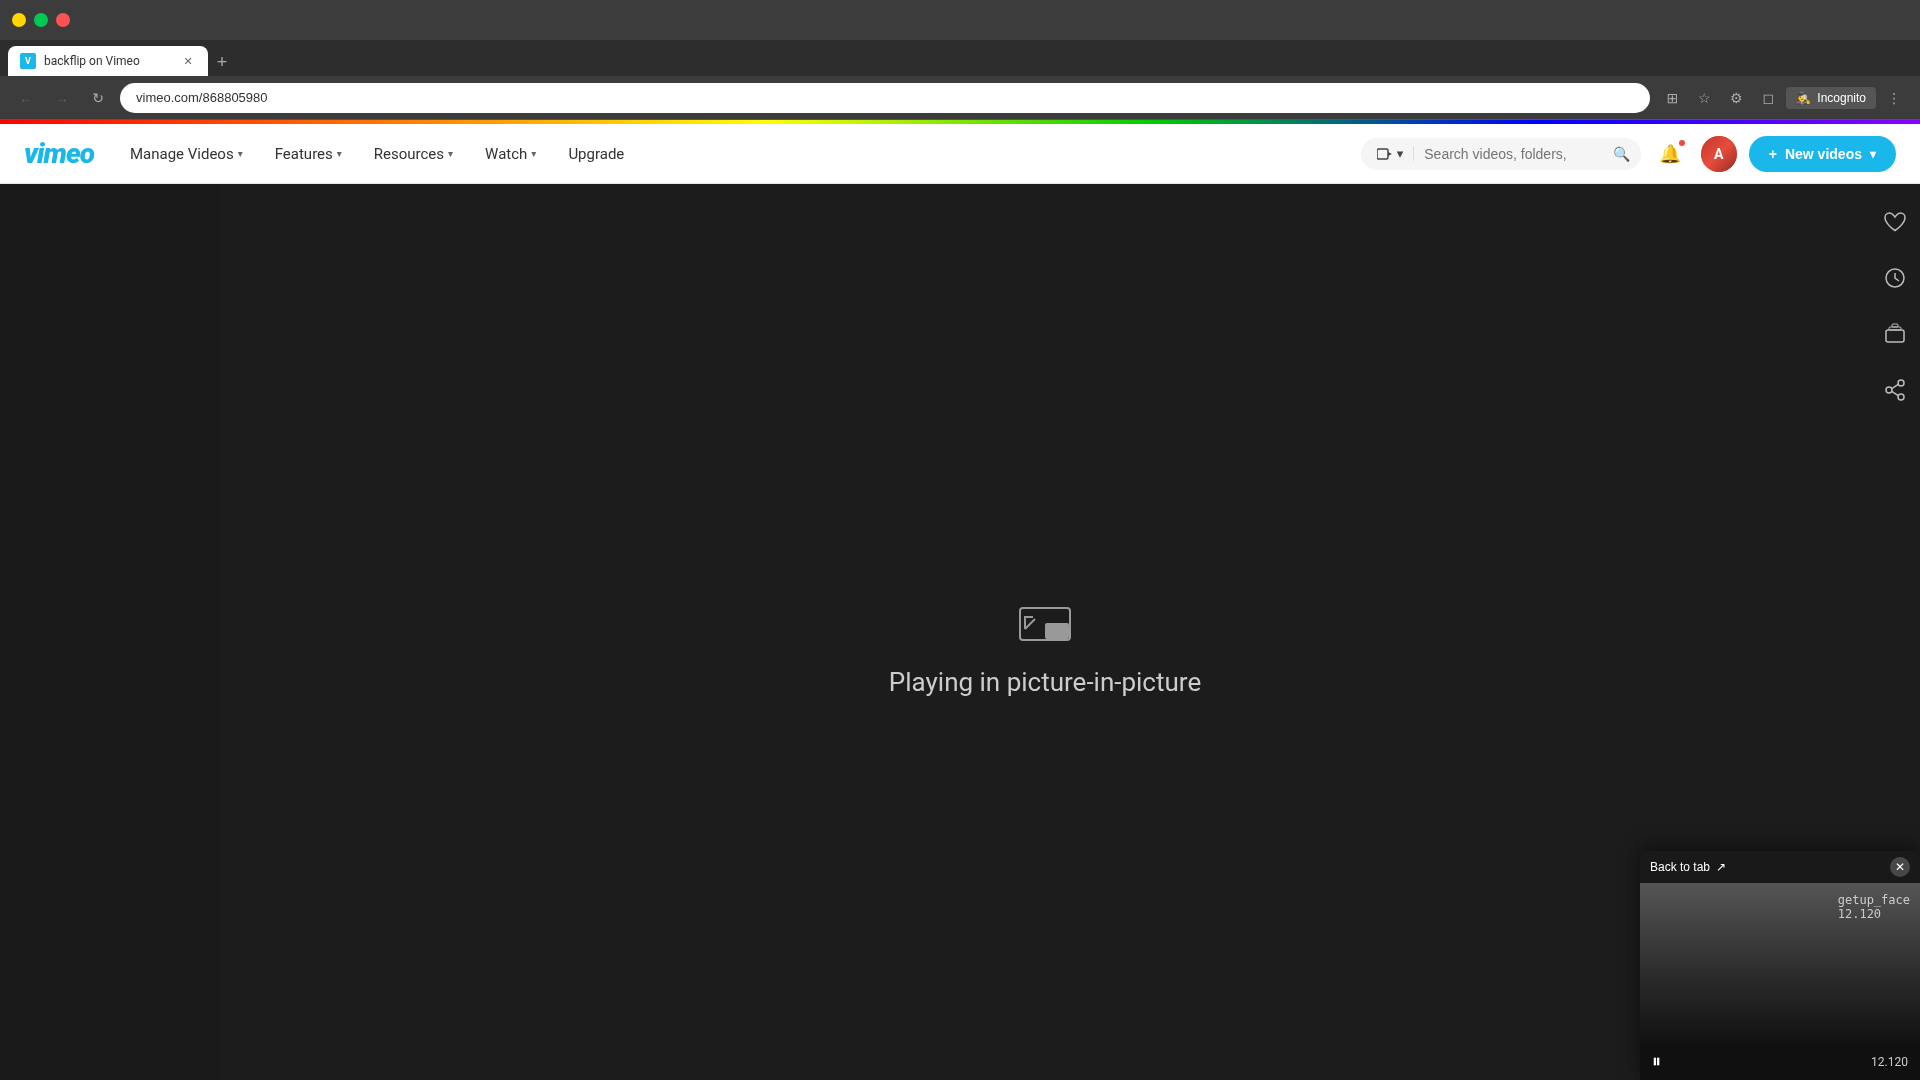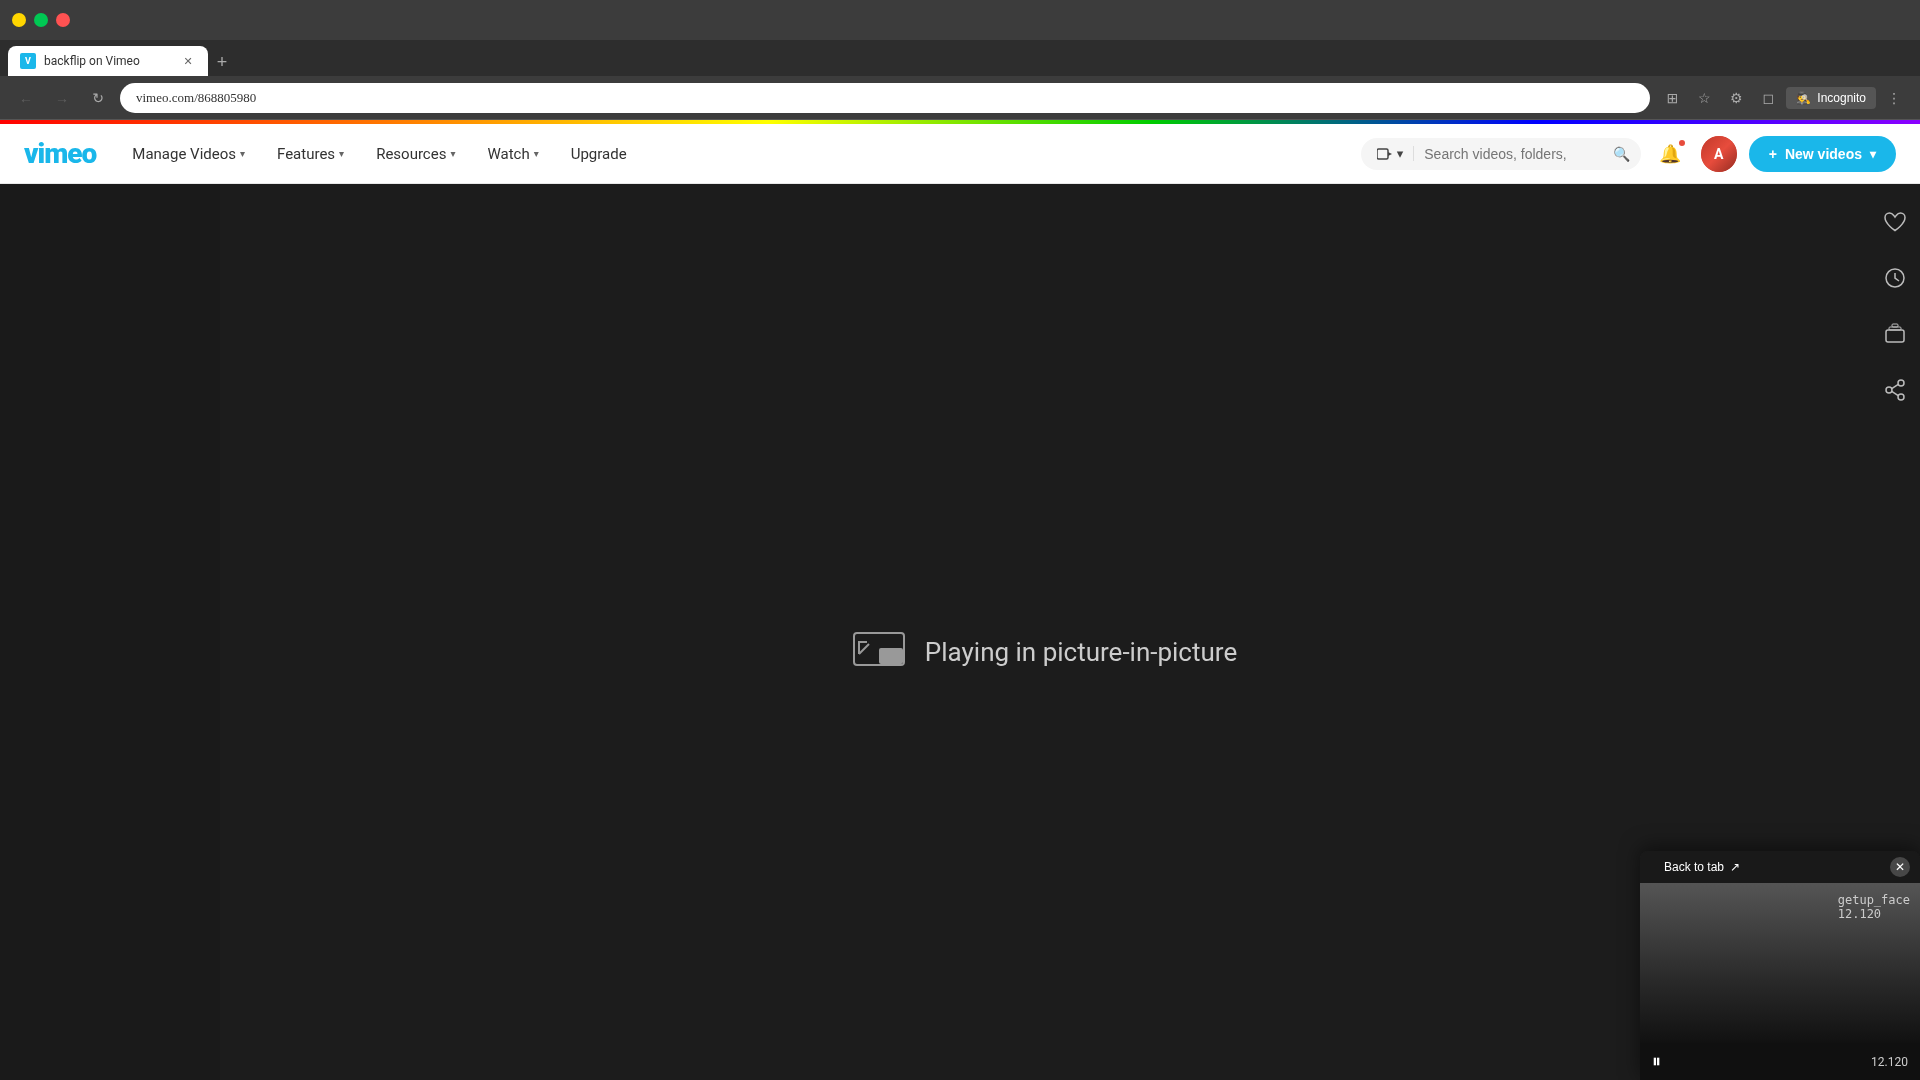--- a/index.html
+++ b/index.html
@@ -90,21 +90,20 @@
     .address-input {
       flex: 1;
       height: 30px;
       background: #fff;
       border: none;
       border-radius: 15px;
       padding: 0 16px;
       font-size: 13px;
       color: #333;
       outline: none;
-      font-family: Liberation Serif, serif;
     }
     .toolbar-icons {
       display: flex; align-items: center; gap: 4px;
     }
     .toolbar-icon-btn {
       width: 28px; height: 28px;
       background: none; border: none;
       color: #aaa; font-size: 14px; cursor: pointer;
       display: flex; align-items: center; justify-content: center;
       border-radius: 50%;
@@ -136,20 +135,21 @@
       align-items: center;
       padding: 0 24px;
       gap: 0;
       position: relative;
       z-index: 10;
     }
     .vimeo-logo {
       font-size: 28px;
       font-weight: 900;
       color: #1ab7ea;
+      font-style: italic;
       letter-spacing: -1px;
       margin-right: 24px;
       cursor: pointer;
     }
     .nav-items {
       display: flex;
       align-items: center;
       gap: 8px;
       flex: 1;
     }
@@ -246,21 +246,21 @@
       flex: 1;
       background: #1c1c1c;
       display: flex;
       align-items: center;
       justify-content: center;
       position: relative;
       min-height: calc(1080px - 144px);
     }
     .pip-overlay {
       display: flex;
-      flex-direction: row;
+      flex-direction: column;
       align-items: center;
       justify-content: center;
       gap: 20px;
     }
     .pip-icon {
       color: #999;
       font-size: 36px;
       display: flex; align-items: center; justify-content: center;
     }
     .pip-icon svg {
@@ -305,21 +305,21 @@
       display: flex;
       align-items: center;
       justify-content: space-between;
       padding: 6px 10px;
       background: rgba(0,0,0,0.4);
     }
     .pip-back-to-tab {
       font-size: 12px;
       color: #fff;
       background: none; border: none; cursor: pointer;
-      display: flex; align-items: flex-start; gap: 6px; margin-left: 14px;
+      display: flex; align-items: flex-start; gap: 6px;
     }
     .pip-close {
       width: 20px; height: 20px;
       background: rgba(255,255,255,0.2);
       border: none; border-radius: 50%;
       color: #fff; font-size: 12px; cursor: pointer;
       display: flex; align-items: center; justify-content: center;
     }
     .pip-mini-video {
       width: 100%;

